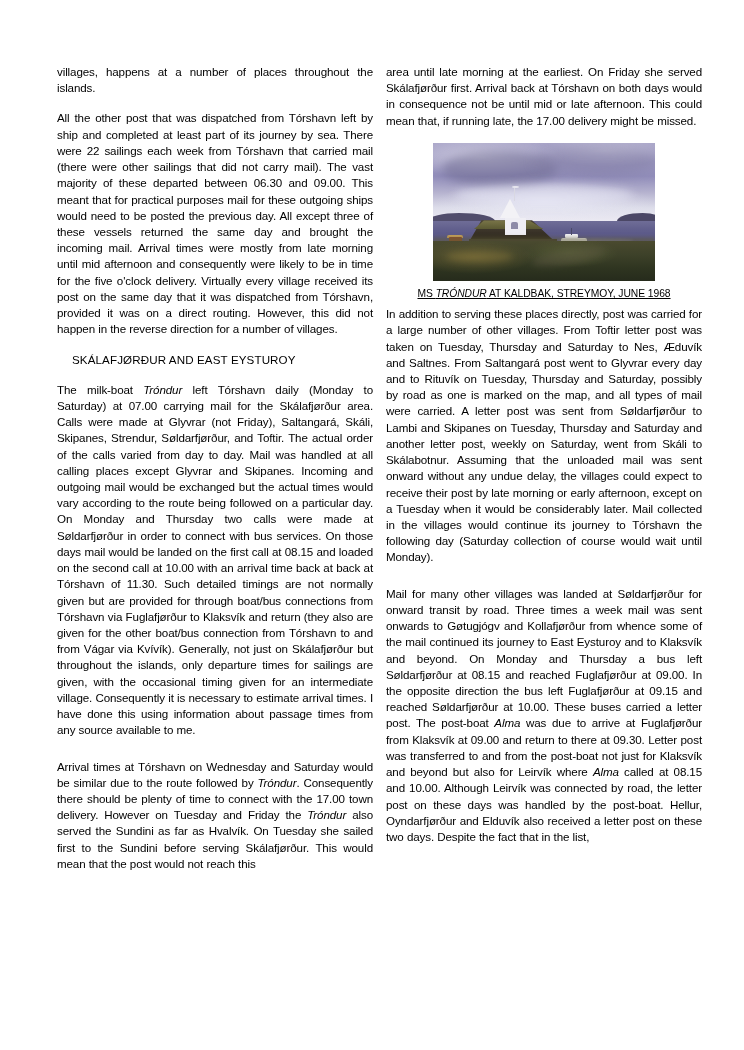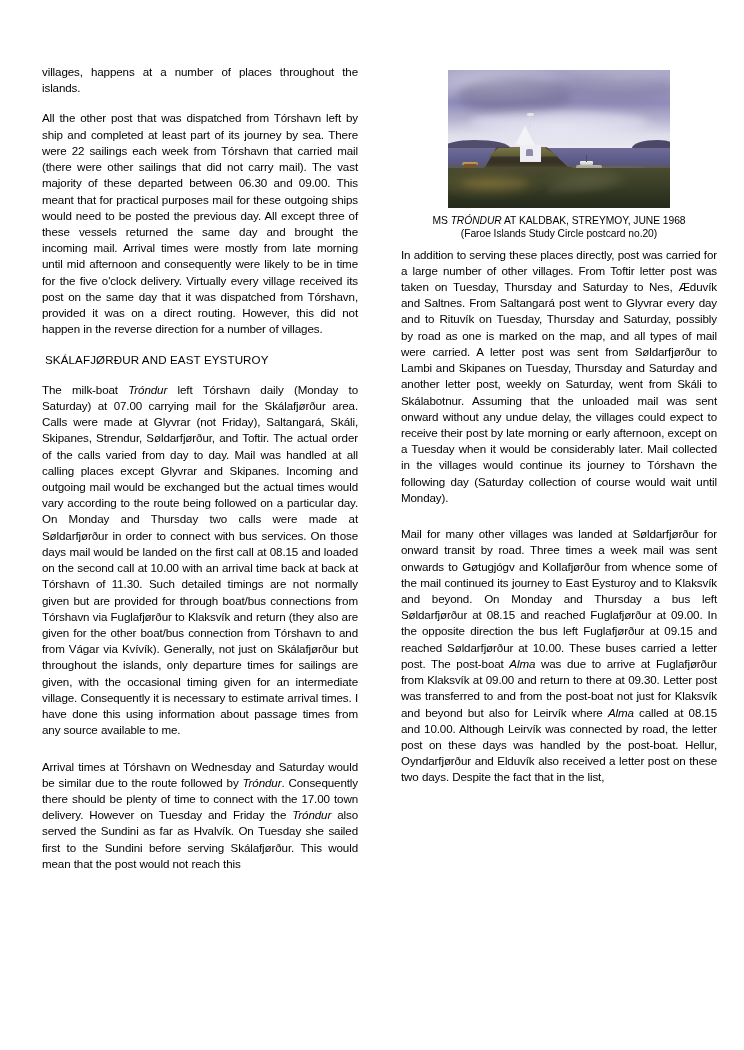--- a/index.html
+++ b/index.html
@@ -18,39 +18,40 @@
   .page {
     position: absolute;
     left: 0; top: 0;
     width: 744px;
     height: 1050px;
     box-sizing: border-box;
     padding: 64px 42px 40px 42px;
   }
   .columns {
     display: flex;
-    gap: 43px;
+    gap: 13px;
     height: 100%;
+    justify-content: flex-end;
   }
   .col {
     width: 316px;
     flex: 0 0 316px;
   }
   p.body {
     margin: 0 0 14px 0;
     font-size: 11.6px;
     line-height: 16.22px;
     text-align: justify;
     text-justify: inter-word;
     letter-spacing: -0.01em;
     word-spacing: 0.01em;
   }
   p.body:last-child { margin-bottom: 0; margin-top: 20px; }
   .sec-head {
-    margin: 2px 0 14px 3px;
+    margin: 2px 0 14px 15px;
     font-size: 11.6px;
     line-height: 16.22px;
     font-weight: 400;
     text-align: left;
     letter-spacing: 0.01em;
   }
   em { font-style: italic; }
 
   
   .figure {
@@ -288,38 +289,40 @@
     filter: blur(3px);
     transform: rotate(-10deg);
   }
 
   .caption {
     margin: 6px 0 0 0;
     font-size: 10.3px;
     line-height: 13.3px;
     text-align: center;
     letter-spacing: -0.005em;
+    text-decoration: underline;
   }
   .caption div { white-space: nowrap; }
 </style>
 </head>
 <body>
 
 <div class="page">
   <div class="columns">
 
     <div class="col">
       <p class="body">villages, happens at a number of places throughout the islands.</p>
       <p class="body">All the other post that was dispatched from Tórshavn left by ship and completed at least part of its journey by sea.  There were 22 sailings each week from Tórshavn that carried mail (there were other sailings that did not carry mail).  The vast majority of these departed between 06.30 and 09.00.  This meant that for practical purposes mail for these outgoing ships would need to be posted the previous day.  All except three of these vessels returned the same day and brought the incoming mail.  Arrival times were mostly from late morning until mid afternoon and consequently were likely to be in time for the five o'clock delivery.  Virtually every village received its post on the same day that it was dispatched from Tórshavn, provided it was on a direct routing.  However, this did not happen in the reverse direction for a number of villages.</p>
       <h2 class="sec-head">SKÁLAFJØRÐUR AND EAST EYSTUROY</h2>
       <p class="body">The milk-boat <em>Tróndur</em> left Tórshavn daily (Monday to Saturday) at 07.00 carrying mail for the Skálafjørður area.  Calls were made at Glyvrar (not Friday), Saltangará, Skáli, Skipanes, Strendur, Søldarfjørður, and Toftir.  The actual order of the calls varied from day to day.  Mail was handled at all calling places except Glyvrar and Skipanes.  Incoming and outgoing mail would be exchanged but the actual times would vary according to the route being followed on a particular day.  On Monday and Thursday two calls were made at Søldarfjørður in order to connect with bus services.  On those days mail would be landed on the first call at 08.15 and loaded on the second call at 10.00 with an arrival time back at back at Tórshavn of 11.30.  Such detailed timings are not normally given but are provided for through boat/bus connections from Tórshavn via Fuglafjørður to Klaksvík and return (they also are given for the other boat/bus connection from Tórshavn to and from Vágar via Kvívík).  Generally, not just on Skálafjørður but throughout the islands, only departure times for sailings are given, with the occasional timing given for an intermediate village.  Consequently it is necessary to estimate arrival times.  I have done this using information about passage times from any source available to me.</p>
       <p class="body">Arrival times at Tórshavn on Wednesday and Saturday would be similar due to the route followed by <em>Tróndur</em>.  Consequently there should be plenty of time to connect with the 17.00 town delivery.  However on Tuesday and Friday the <em>Tróndur</em> also served the Sundini as far as Hvalvík.  On Tuesday she sailed first to the Sundini before serving Skálafjørður.  This would mean that the post would not reach this</p>
     </div>
 
     <div class="col">
+      <p class="body">area until late morning at the earliest.  On Friday she served Skálafjørður first.  Arrival back at Tórshavn on both days would in consequence not be until mid or late afternoon.  This could mean that, if running late, the 17.00 delivery might be missed.</p>
 
       <figure class="figure" style="margin-inline:0;">
         <div class="photo">
           <div class="sky"></div>
           <div class="cloudA"></div>
           <div class="cloudB"></div>
           <div class="cloudC"></div>
           <div class="headland-left"></div>
           <div class="headland-right"></div>
           <div class="sea"></div>
@@ -343,21 +346,20 @@
           <div class="post-a"></div>
           <div class="post-b"></div>
           <div class="post-c"></div>
           <div class="grass-top"></div>
           <div class="grass"></div>
           <div class="grass-hi"></div>
           <div class="grass-path"></div>
         </div>
         <figcaption class="caption">
             <div>MS <em>TRÓNDUR</em> AT KALDBAK, STREYMOY, JUNE 1968</div>
-            <div>(Faroe Islands Study Circle postcard no.20)</div>
           </figcaption>
       </figure>
 
       <p class="body">In addition to serving these places directly, post was carried for a large number of other villages.  From Toftir letter post was taken on Tuesday, Thursday and Saturday to Nes, Æduvík and Saltnes.  From Saltangará post went to Glyvrar every day and to Rituvík on Tuesday, Thursday and Saturday, possibly by road as one is marked on the map, and all types of mail were carried.  A letter post was sent from Søldarfjørður to Lambi and Skipanes on Tuesday, Thursday and Saturday and another letter post, weekly on Saturday, went from Skáli to Skálabotnur.  Assuming that the unloaded mail was sent onward without any undue delay, the villages could expect to receive their post by late morning or early afternoon, except on a Tuesday when it would be considerably later.  Mail collected in the villages would continue its journey to Tórshavn the following day (Saturday collection of course would wait until Monday).</p>
       <p class="body">Mail for many other villages was landed at Søldarfjørður for onward transit by road.  Three times a week mail was sent onwards to Gøtugjógv and Kollafjørður from whence some of the mail continued its journey to East Eysturoy and to Klaksvík and beyond.  On Monday and Thursday a bus left Søldarfjørður at 08.15 and reached Fuglafjørður at 09.00.  In the opposite direction the bus left Fuglafjørður at 09.15 and reached Søldarfjørður at 10.00.  These buses carried a letter post.  The post-boat <em>Alma</em> was due to arrive at Fuglafjørður from Klaksvík at 09.00 and return to there at 09.30.  Letter post was transferred to and from the post-boat not just for Klaksvík and beyond but also for Leirvík where <em>Alma</em> called at 08.15 and 10.00.  Although Leirvík was connected by road, the letter post on these days was handled by the post-boat.  Hellur, Oyndarfjørður and Elduvík also received a letter post on these two days.  Despite the fact that in the list,</p>
     </div>
 
   </div>
 </div>
 

